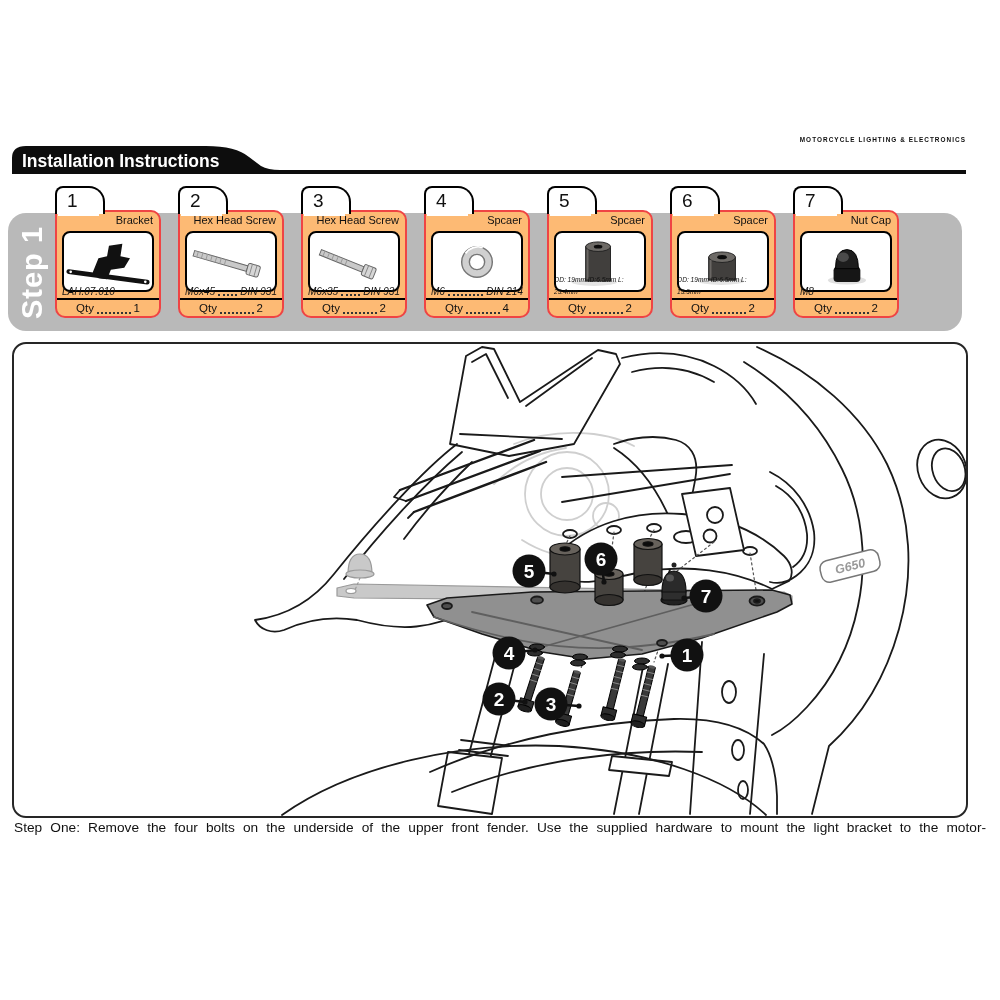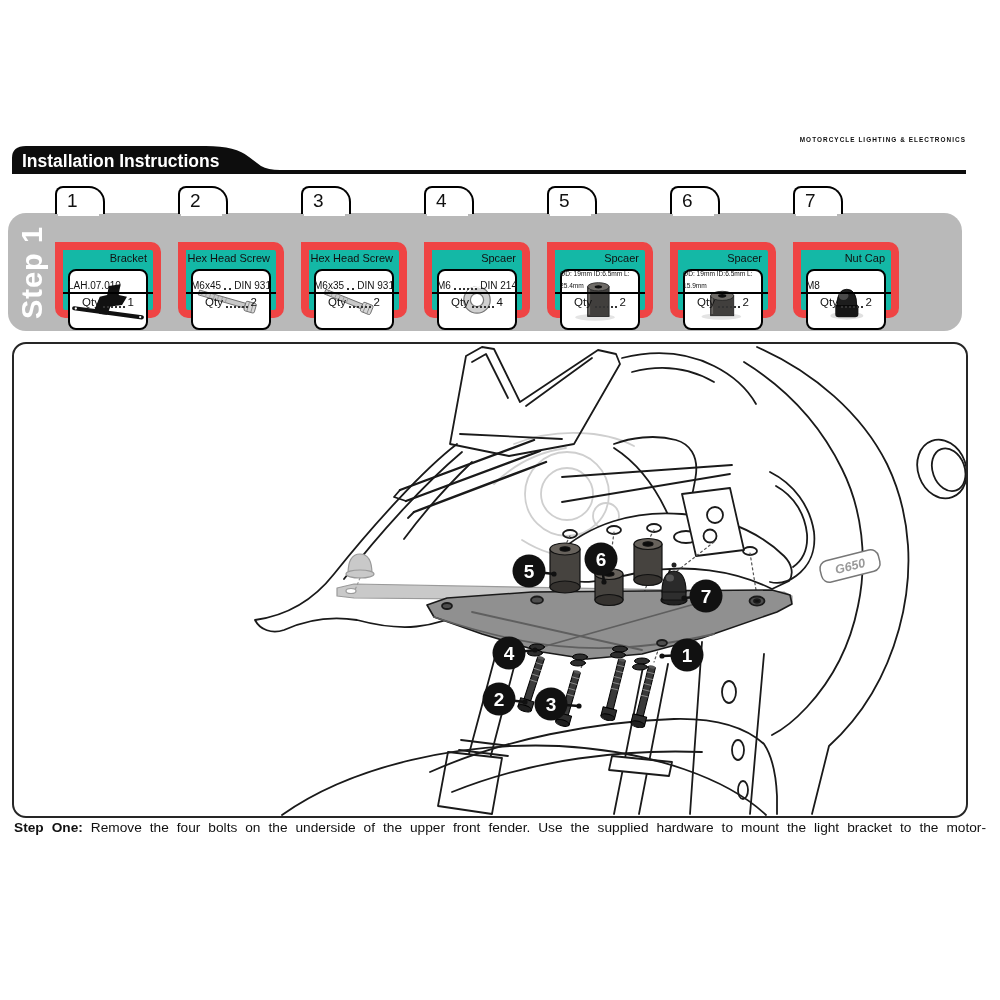--- a/index.html
+++ b/index.html
@@ -15,35 +15,35 @@
   
   .step-band{left:8px;top:213px;width:954px;height:118px;background:#b9b9b9;border-radius:18px;}
   .step-label-wrap{left:8px;top:213px;width:50px;height:118px;display:flex;align-items:center;justify-content:center;}
   .step-label{transform:rotate(-90deg);white-space:nowrap;color:#fff;font-size:29px;font-weight:bold;letter-spacing:1px;}
 
   
   .pbox{position:absolute;top:186px;width:106px;height:132px;}
   .ptab{position:absolute;top:0;left:0;width:46px;height:26px;background:#fff;border:2px solid #000;border-bottom:none;border-radius:8px 16px 0 0;z-index:3;}
   .ptab::after{content:"";position:absolute;bottom:-2px;left:1px;width:41px;height:3px;background:#fff;}
   .pnum{display:block;font-size:19px;line-height:25px;padding-left:10px;color:#111;}
-  .pbody{position:absolute;top:24px;left:0;right:0;bottom:0;background:#14b8a6;border:8px solid #ef4444;border-radius:0 10px 10px 10px;z-index:2;margin-top:32px;}
+  .pbody{position:absolute;top:24px;left:0;right:0;bottom:0;background:#fdba74;border:2px solid #ef4444;border-radius:0 10px 10px 10px;z-index:2;}
   .pname{position:absolute;top:2px;right:6px;font-size:11px;}
   .pframe{position:absolute;top:19px;left:5px;right:5px;height:57px;border:2px solid #000;border-radius:8px;overflow:hidden;display:flex;align-items:center;justify-content:center;background:#fff;}
-  .pspec{position:absolute;left:5px;right:5px;bottom:18px;display:flex;align-items:center;font-size:10px;line-height:12px;}
+  .pspec{position:absolute;left:5px;right:5px;bottom:18px;display:flex;align-items:center;font-size:10px;line-height:12px;font-style:italic;}
   .pspec.small{font-size:6.6px;letter-spacing:0;}
   .pqty{position:absolute;left:0;right:0;bottom:0;height:16px;border-top:2px solid #000;display:flex;align-items:center;padding:0 19px;font-size:11.5px;}
   .dots{flex:1;border-bottom:2px dotted #333;margin:0 3px 2px 3px;height:0;align-self:flex-end;}
 
   
   .illus{left:12px;top:342px;width:952px;height:472px;border:2px solid #262626;border-radius:14px;overflow:hidden;background:#fff;}
 
   
   .footer{left:14px;top:820px;width:972px;font-size:13.7px;line-height:16.5px;}
   .jline{text-align:justify;text-align-last:justify;}
-  .footer b{font-weight:bold;}
+  .footer b{font-weight:normal;}
 </style>
 </head>
 <body>
 
 <svg id="header-svg" class="abs" width="1000" height="185">
   <path d="M12,174 L12,158 Q12,146 26,146 L206,146 Q236,146 249,157 L261,166 Q268,170 280,170 L966,170 L966,174 Z" fill="#0d0d0d"></path>
   <text x="22" y="166.5" font-size="17.5" font-weight="bold" fill="#ffffff">Installation Instructions</text>
 </svg>
 <div class="abs brand">
   <div class="brand-tag">MOTORCYCLE LIGHTING &amp; ELECTRONICS</div>

